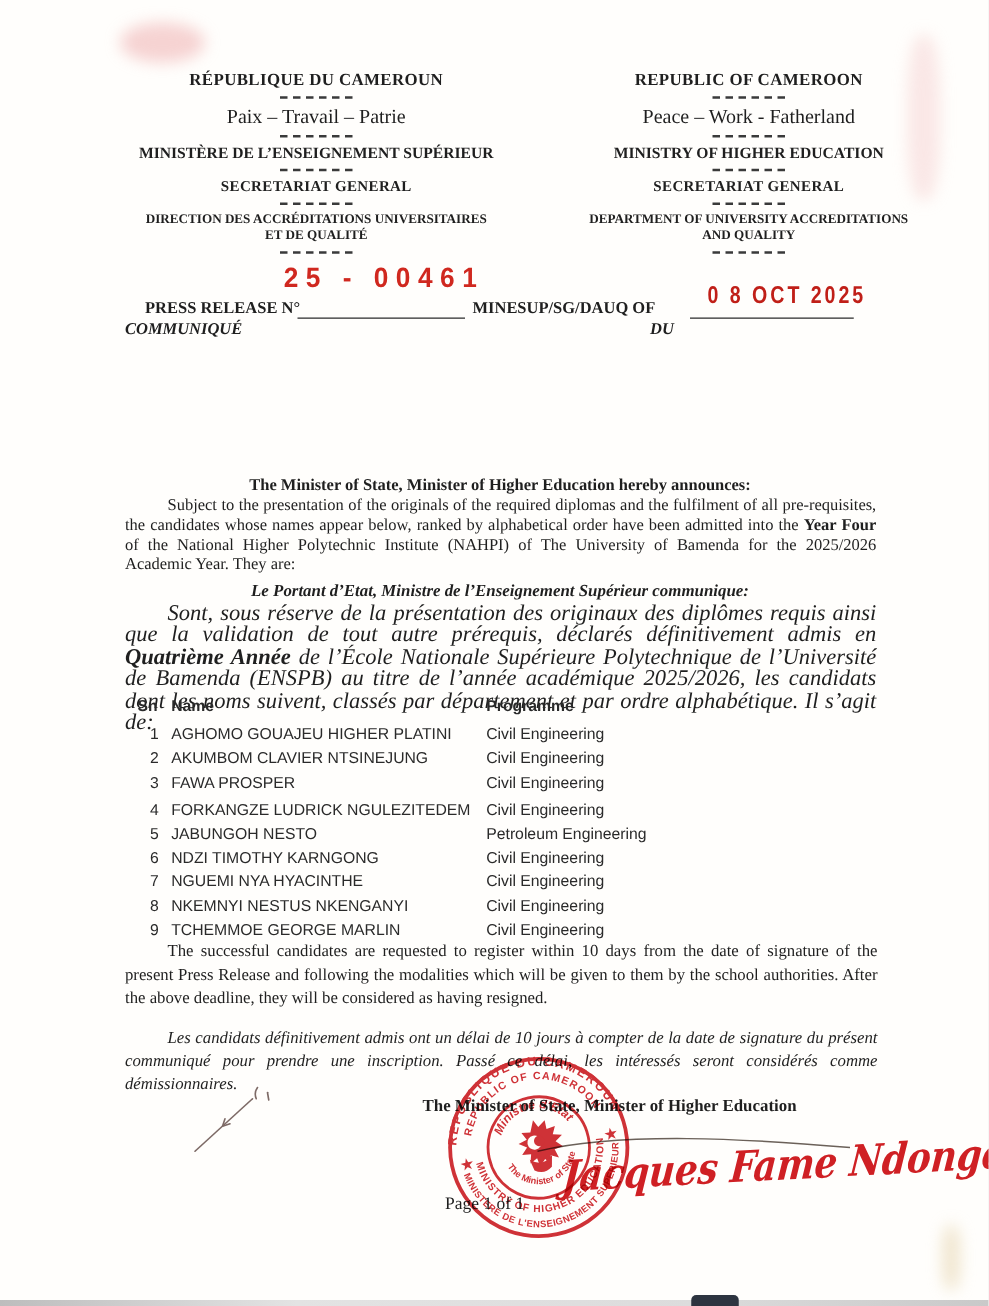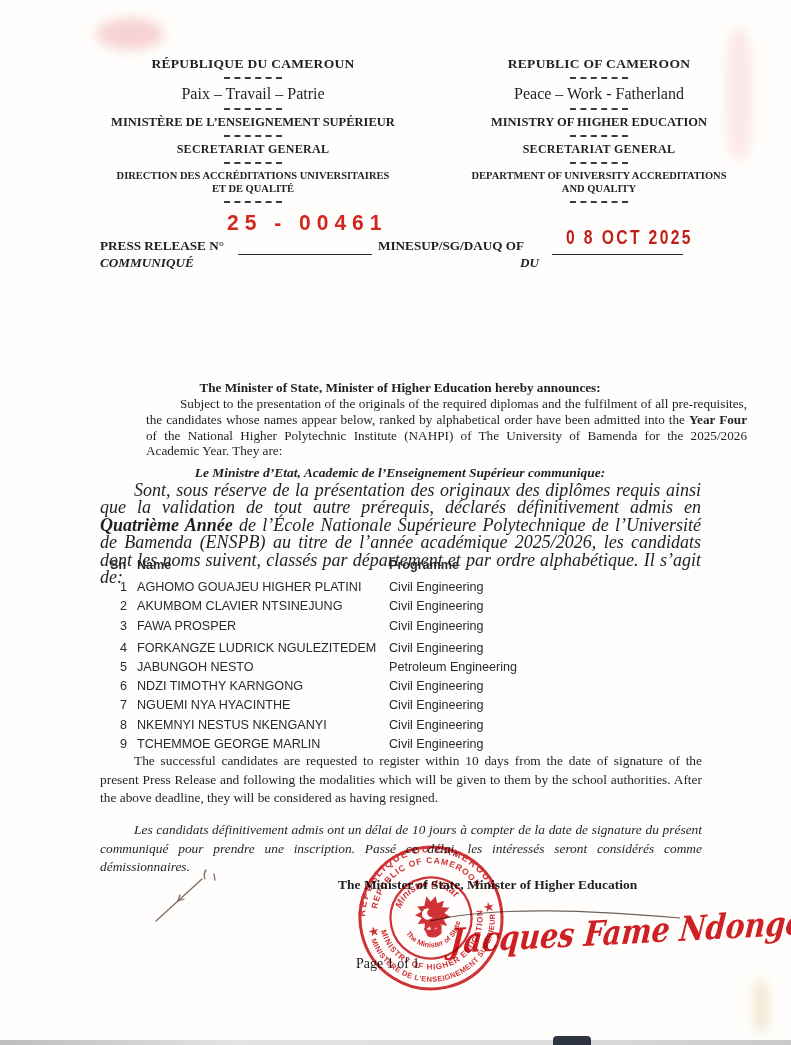--- a/index.html
+++ b/index.html
@@ -109,35 +109,35 @@
     <div class="h-secretariat">SECRETARIAT GENERAL</div>
     <div class="sep"></div>
     <div class="h-dept">
       <span>DEPARTMENT OF UNIVERSITY ACCREDITATIONS</span><br>
       <span>AND QUALITY</span>
     </div>
     <div class="sep"></div>
   </div>
 
   <div class="abs stamp-number" style="left:227px; top:211px;">25 - 00461</div>
-  <div class="abs ref-label" style="left:100px; top:238px;">PRESS RELEASE N°</div>
+  <div class="abs ref-label" style="left:116px; top:238px;">PRESS RELEASE N°</div>
   <div class="abs blank" style="left:238px; top:254px; width:134px;"></div>
   <div class="abs ref-label" style="left:378px; top:238px;">MINESUP/SG/DAUQ OF</div>
   <div class="abs blank" style="left:552px; top:254px; width:131px;"></div>
   <div class="abs stamp-date" style="left:566px; top:226px;">0 8 OCT 2025</div>
   <div class="abs ref-italic" style="left:100px; top:255px;">COMMUNIQUÉ</div>
   <div class="abs ref-italic" style="left:520px; top:255px;">DU</div>
 
 
   <div class="abs para center bd" style="left:100px; top:380px; width:600px;">The Minister of State, Minister of Higher Education hereby announces:</div>
-  <div class="abs para justify indent" style="left:100px; top:396px; width:601px; line-height:15.8px;margin-left:46px;">
+  <div class="abs para justify indent" style="left:100px; top:396px; width:601px; line-height:15.8px;">
     <span>Subject to the presentation of the originals of the required diplomas and the fulfilment of all pre-requisites, the candidates whose names appear below, ranked by alphabetical order have been admitted into the </span><span class="bd">Year Four</span><span> of the National Higher Polytechnic Institute (NAHPI) of The University of Bamenda for the 2025/2026 Academic Year. They are:</span>
   </div>
 
-  <div class="abs para center bd it" style="left:100px; top:465px; width:600px; font-size:13.5px;">Le Ministre d’Etat, Academic de l’Enseignement Supérieur communique:</div>
+  <div class="abs para center bd it" style="left:100px; top:465px; width:600px; font-size:13.5px;">Le Portant d’Etat, Ministre de l’Enseignement Supérieur communique:</div>
   <div class="abs para justify indent it" style="left:100px; top:482px; width:601px; font-size:18px; line-height:17.4px;">
     <span>Sont, sous réserve de la présentation des originaux des diplômes requis ainsi que la validation de tout autre prérequis, déclarés définitivement admis en </span><span class="bd">Quatrième Année</span><span> de l’École Nationale Supérieure Polytechnique de l’Université de Bamenda (ENSPB) au titre de l’année académique 2025/2026, les candidats dont les noms suivent, classés par département et par ordre alphabétique. Il s’agit de:</span>
   </div>
 
   <div class="abs ctable" style="left:110px; top:558px;">
     <div class="crow chead">
       <span class="c-sn">Sn</span>
       <span class="c-name">Name</span>
       <span class="c-prog">Programme</span>
     </div>

